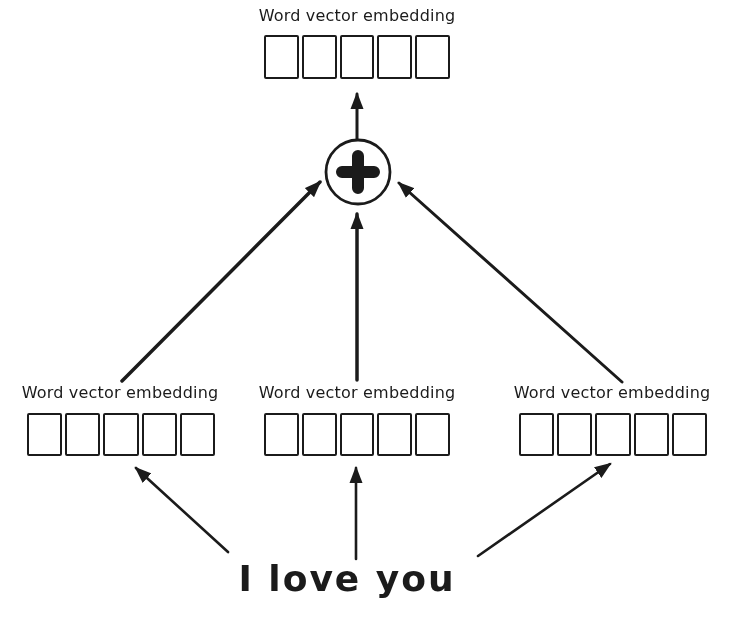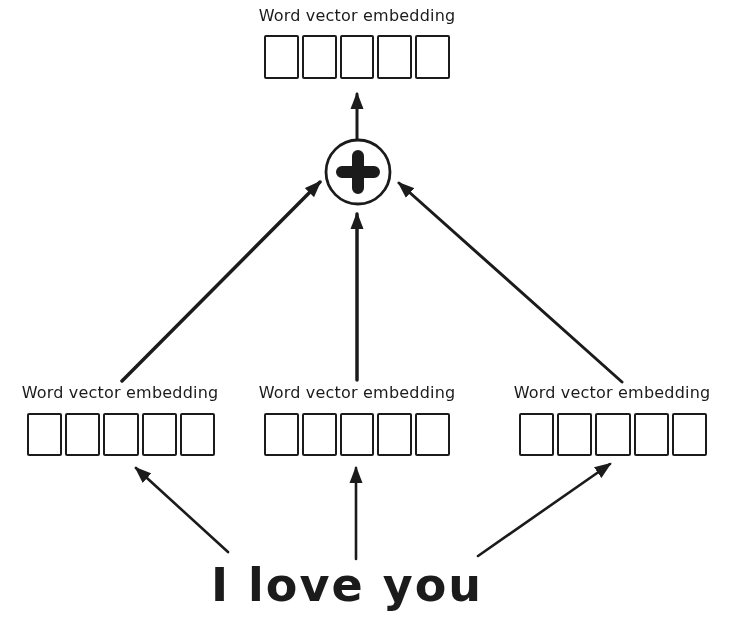--- a/index.html
+++ b/index.html
@@ -28,21 +28,21 @@
     box-sizing:border-box;
   }
   .cell{
     flex:1 1 0;
     border:2.5px solid #1b1b1b;
     border-radius:2px;
     background:#ffffff;
     box-sizing:border-box;
   }
   .sentence{
-    font-size:46px;
+    font-size:36px;
     font-weight:bold;
     letter-spacing:2px;
     text-align:center;
     white-space:nowrap;
     z-index:2;
   }
 </style>
 </head>
 <body>
 

